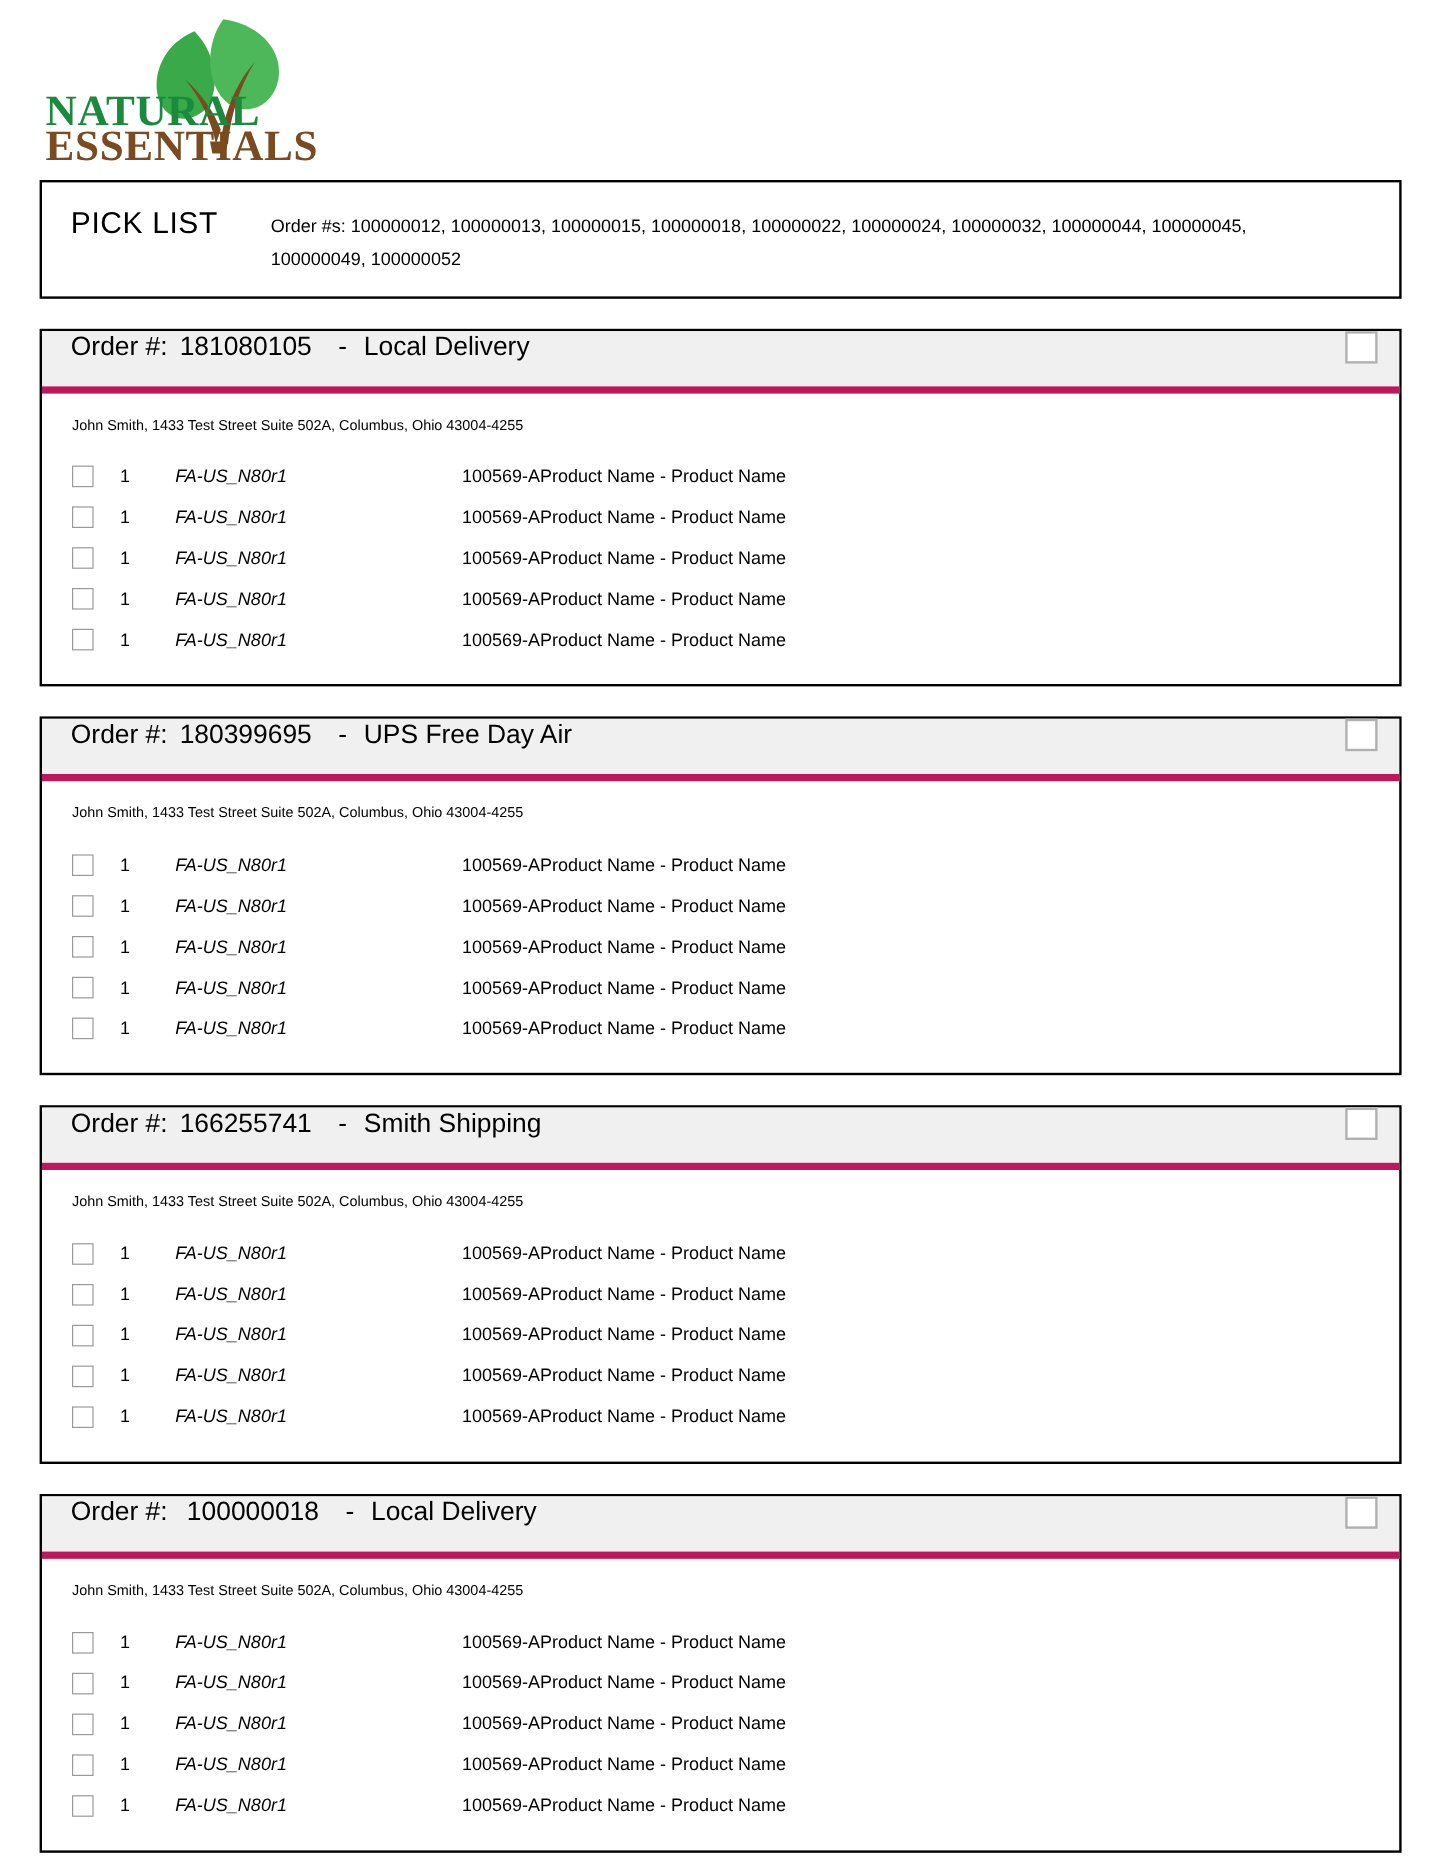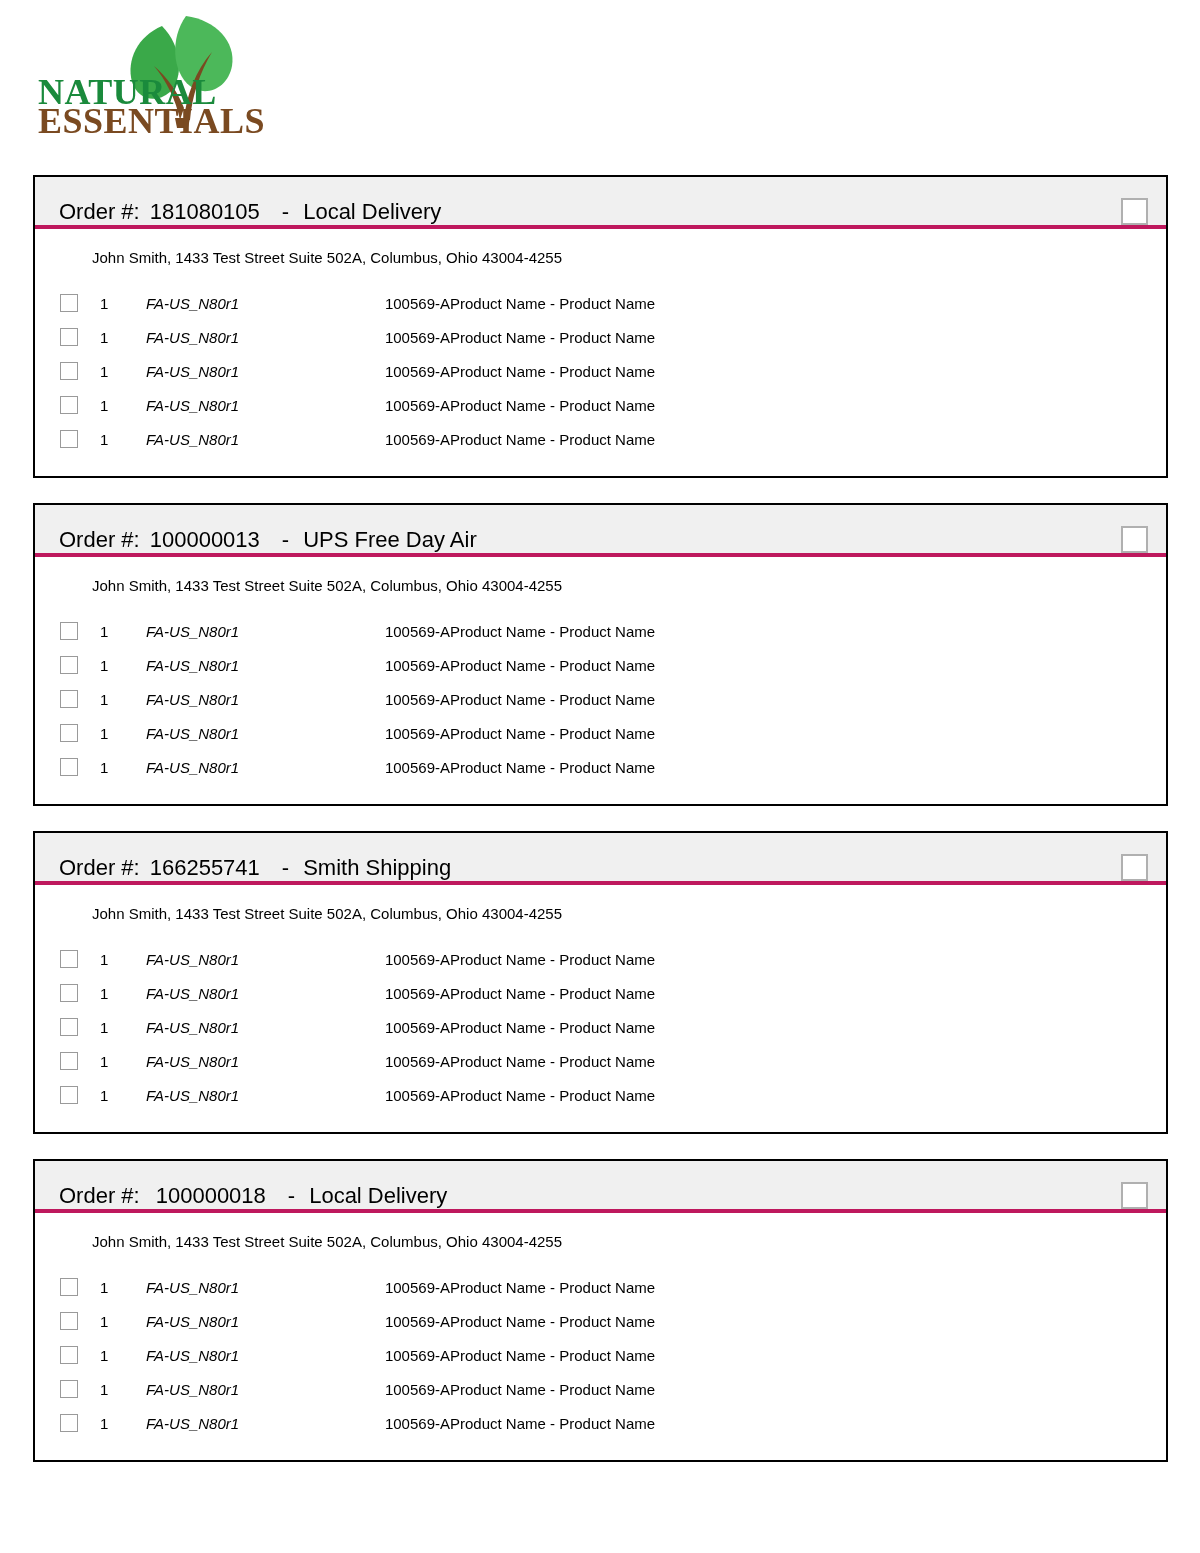--- a/index.html
+++ b/index.html
@@ -60,24 +60,24 @@
   }
 
   
   .order-block {
     border: 2px solid #000000;
     margin-top: 25px;
     background: #ffffff;
   }
   .order-header {
     background: #f0f0f0;
-    border-bottom: 4px solid #be185d;
+    border-bottom: 6px solid #be185d;
     height: 52px;
     display: flex;
-    align-items: flex-end;
+    align-items: flex-start;
     padding: 0 18px 0 24px;
   }
   .order-header-text {
     font-size: 22px;
     font-weight: 400;
     white-space: nowrap;
     display: flex;
     align-items: baseline;
   }
   .order-num { }
@@ -91,24 +91,23 @@
     height: 27px;
     border: 2px solid #b0b0b0;
     background: #ffffff;
     flex: 0 0 auto;
   }
 
   .order-body {
     padding: 16px 0 20px 0;
   }
   .customer-line {
-    font-size: 15px;
+    font-size: 12px;
     padding: 2px 0 4px 25px;
     line-height: 1.4;
-    margin-left: 32px;
   }
   .items {
     margin-top: 14px;
   }
   .item-row {
     display: flex;
     align-items: center;
     height: 34px;
     padding-left: 25px;
     font-size: 15px;
@@ -154,20 +153,24 @@
     <path d="M150 112 C152 88, 162 62, 178 44 C166 64, 158 88, 156 112 Z" fill="#7a4a21"></path>
     <path d="M141 110 L156 110 L154 120 L143 120 Z" fill="#7a4a21"></path>
 
     <text x="4" y="96" font-family="'Liberation Serif', serif" font-size="36" font-weight="700" fill="#1a8a3c" letter-spacing="0.5">NATURAL</text>
     <text x="4" y="125" font-family="'Liberation Serif', serif" font-size="36" font-weight="700" fill="#7a4a21" letter-spacing="0.5">ESSENTIALS</text>
   </svg>
 </div>
 
 <div class="page">
 
+  <div class="picklist-box">
+    <div class="picklist-title">PICK LIST</div>
+    <div class="picklist-orders">Order #s: 100000012, 100000013, 100000015, 100000018, 100000022, 100000024, 100000032, 100000044, 100000045, 100000049, 100000052</div>
+  </div>
 
   <div id="orders-container">
       <div class="order-block">
         <div class="order-header">
           <div class="order-header-text">
             <span>Order #:</span>
             <span class="order-num" style="margin-left: 10px;">181080105</span>
             <span class="order-dash">-</span>
             <span class="order-method">Local Delivery</span>
           </div>
@@ -212,21 +215,21 @@
               <div class="col-code">100569-A</div>
               <div class="col-name">Product Name - Product Name</div>
             </div>
           </div>
         </div>
       </div>
       <div class="order-block">
         <div class="order-header">
           <div class="order-header-text">
             <span>Order #:</span>
-            <span class="order-num" style="margin-left: 10px;">100000013</span>
+            <span class="order-num" style="margin-left: 10px;">180399695</span>
             <span class="order-dash">-</span>
             <span class="order-method">UPS Free Day Air</span>
           </div>
           <div class="order-header-spacer"></div>
           <div class="order-checkbox"></div>
         </div>
         <div class="order-body">
           <div class="customer-line">John Smith, 1433 Test Street Suite 502A, Columbus, Ohio 43004-4255</div>
           <div class="items">
             <div class="item-row">

